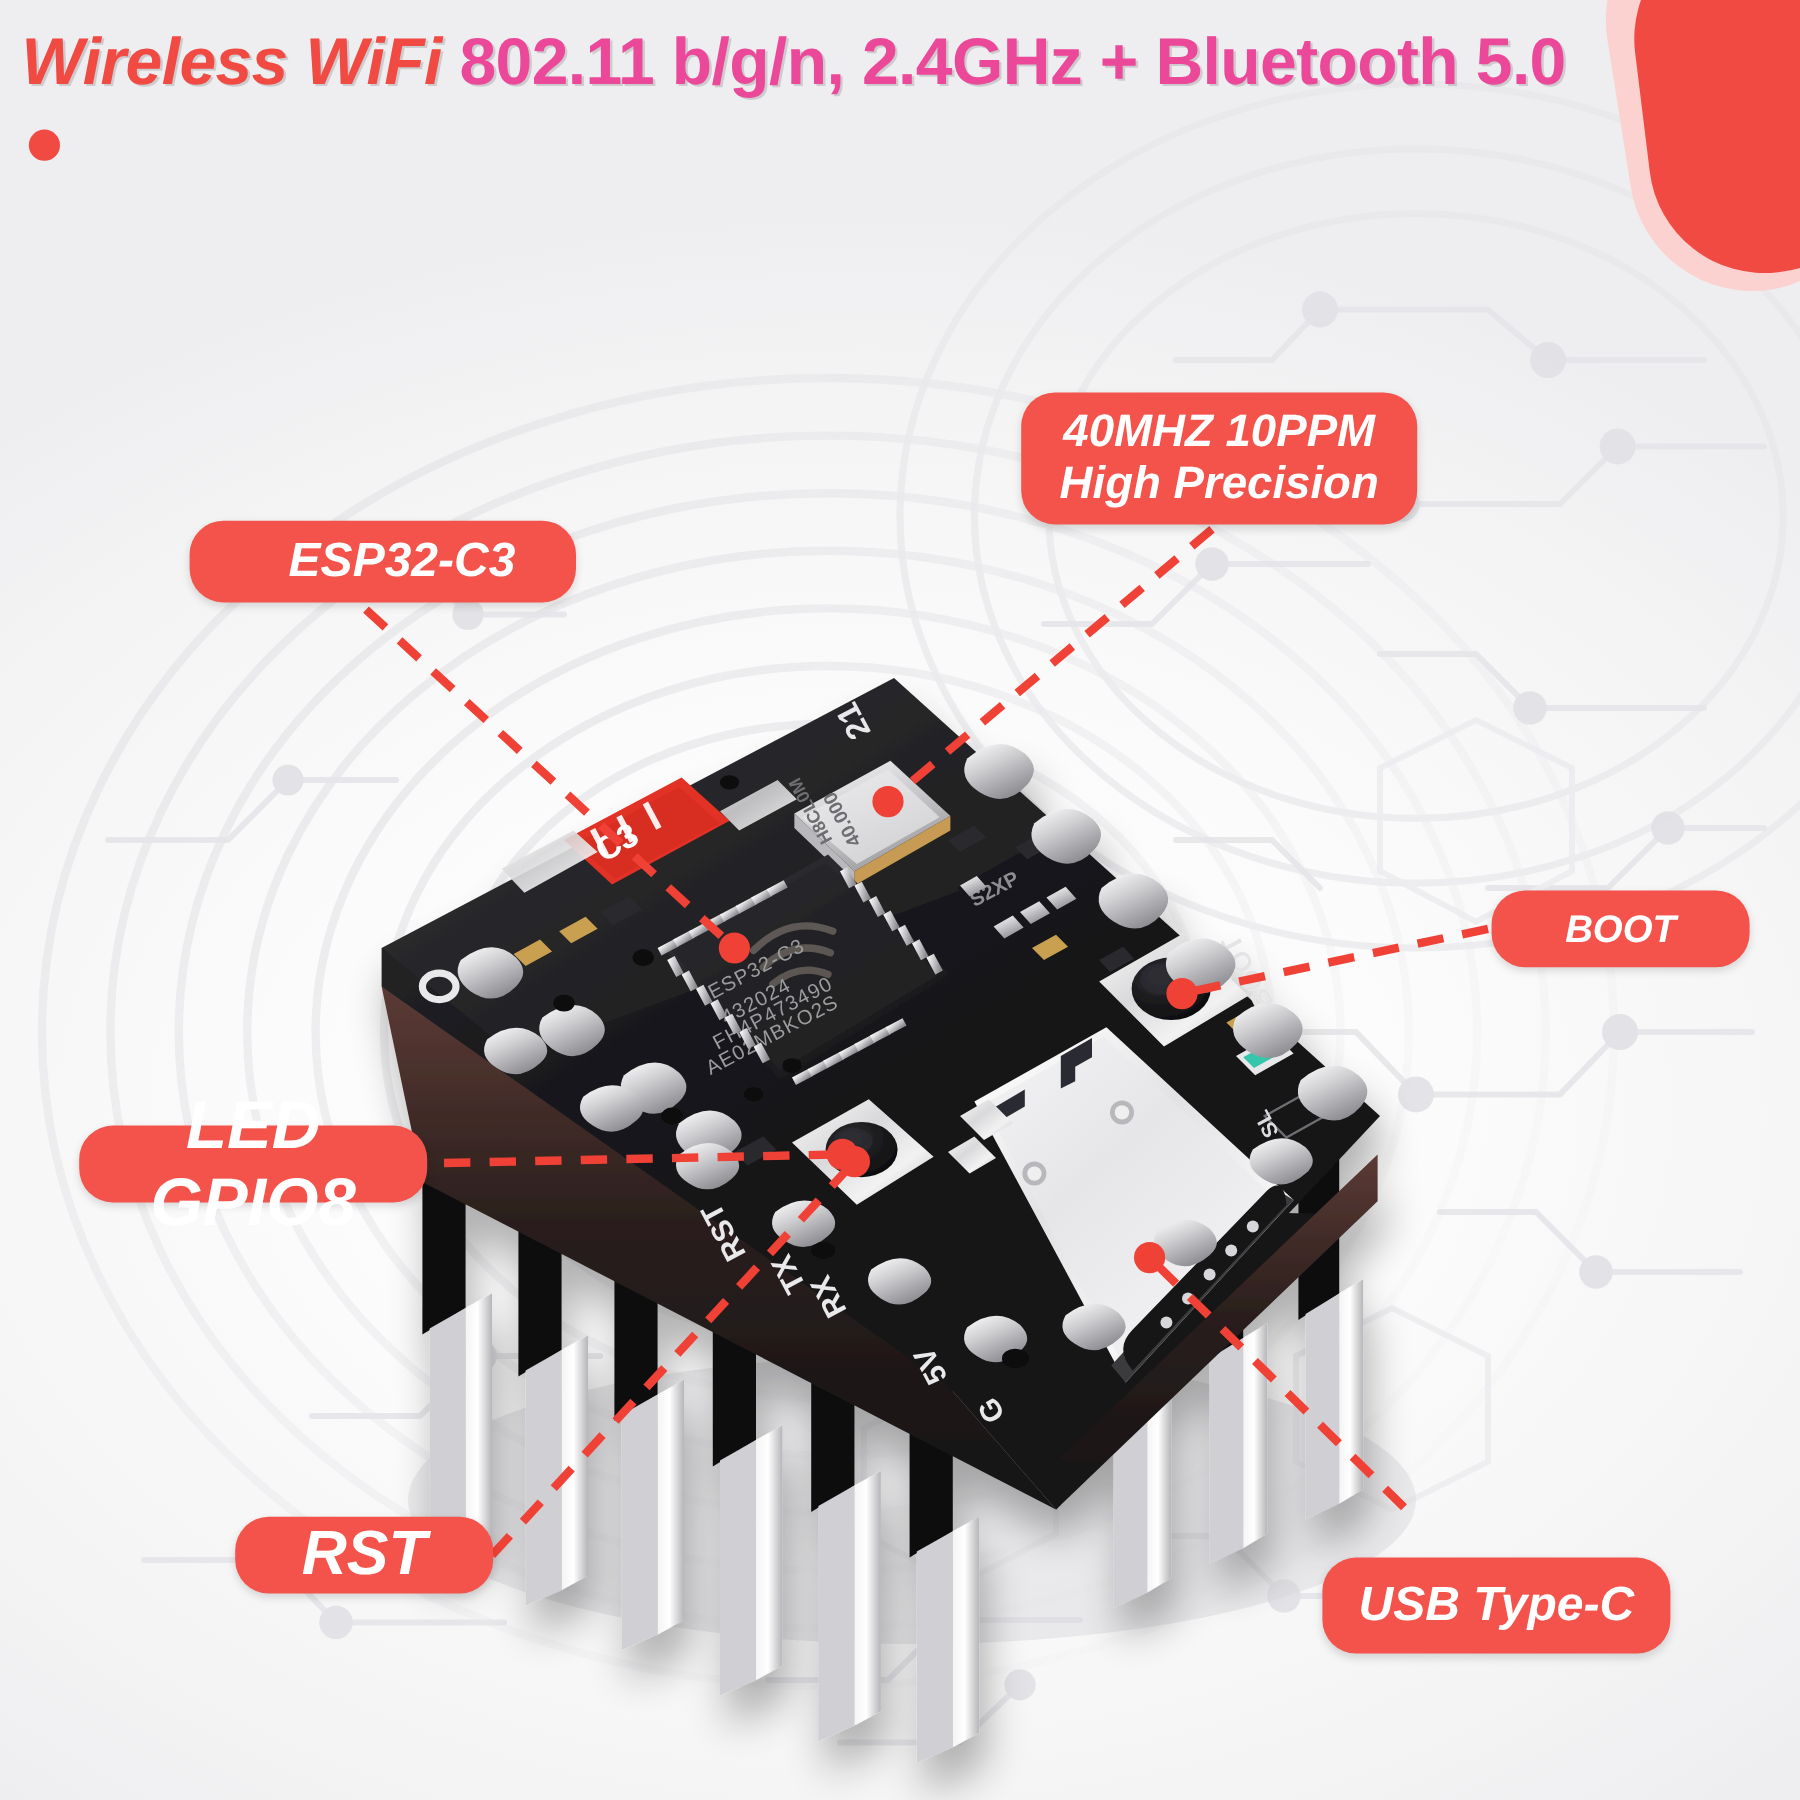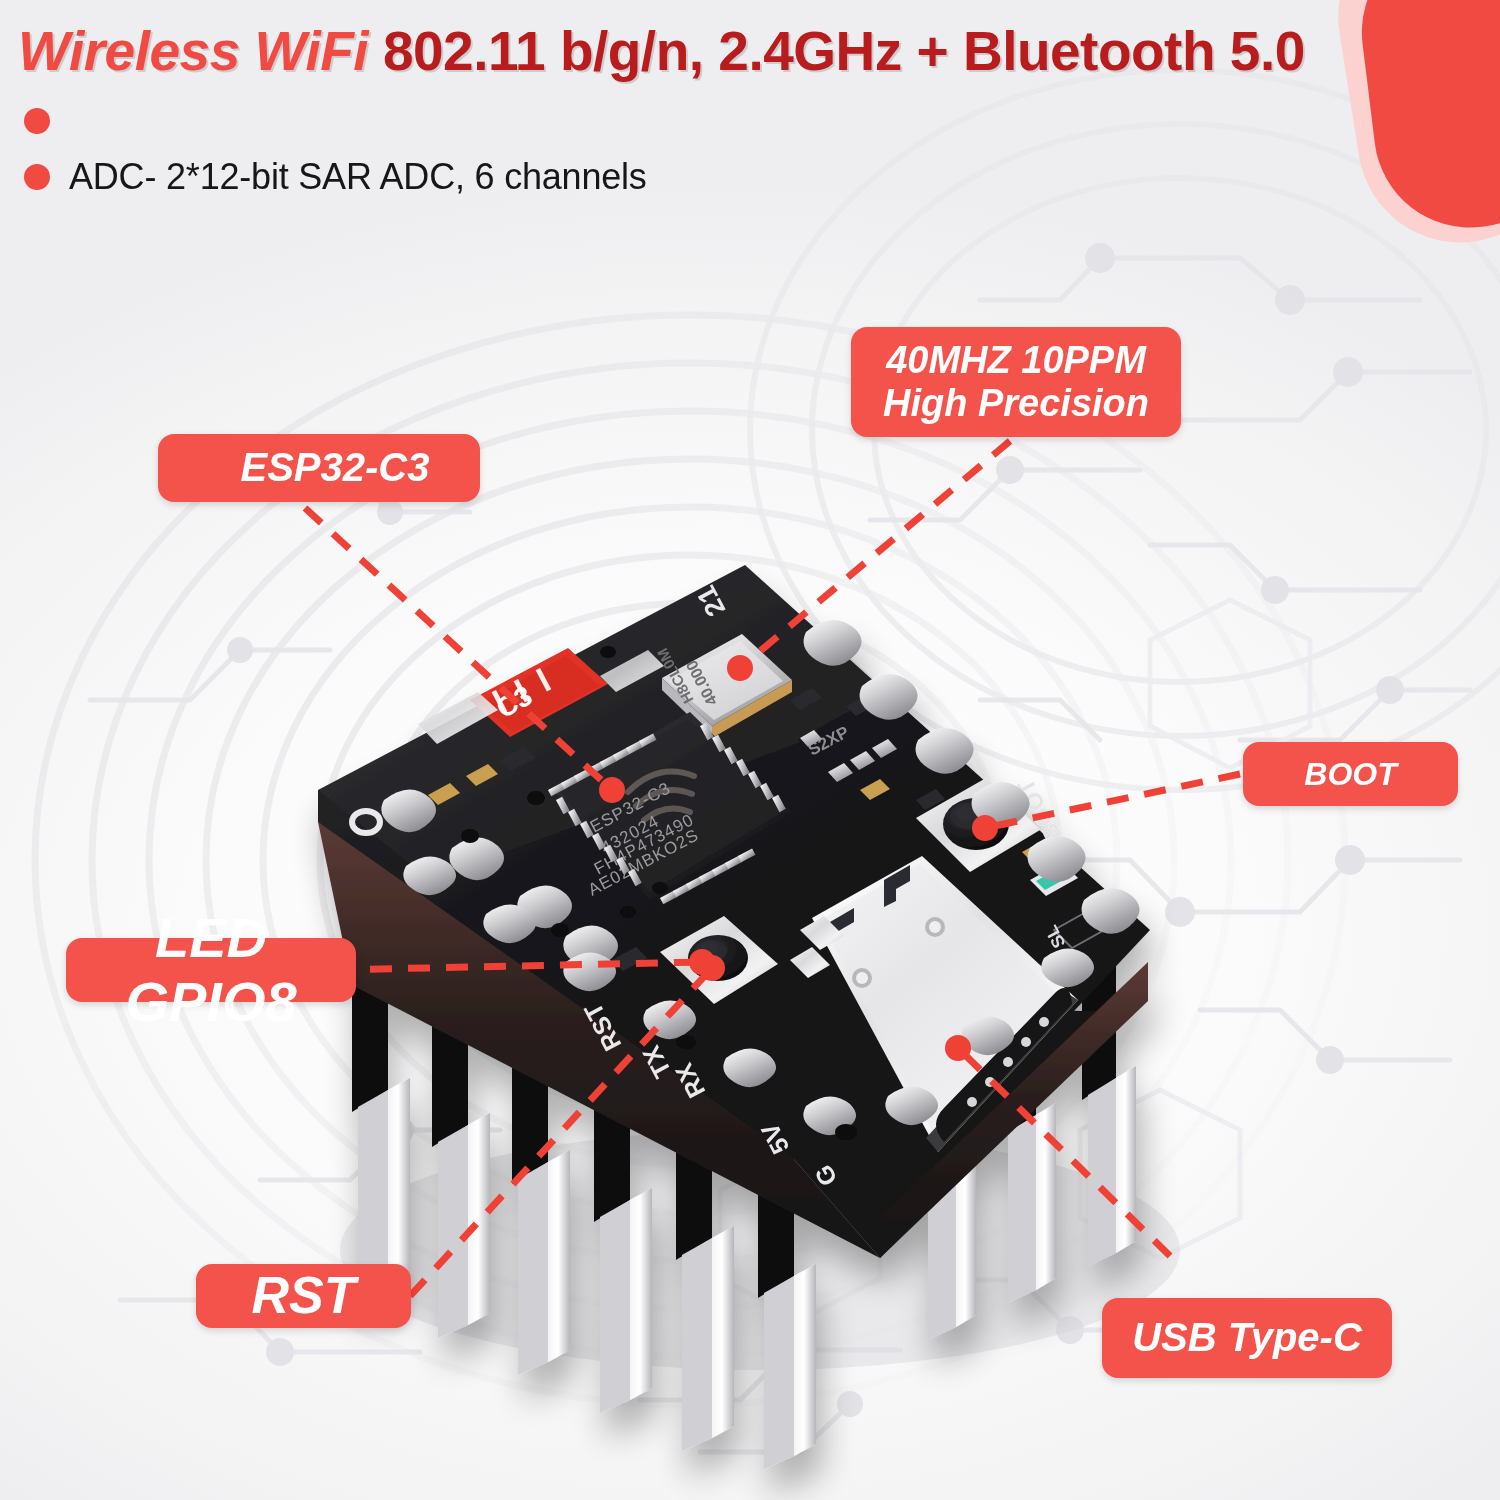--- a/index.html
+++ b/index.html
@@ -35,35 +35,35 @@
   }
 
   
   .header{position:absolute;left:18px;top:22px;width:1430px;}
   .headline{
     font-size:55px;font-weight:bold;font-style:italic;letter-spacing:-.5px;
     white-space:nowrap;line-height:1.06;
     text-shadow:2px 2px 0 rgba(0,0,0,.14);
   }
   .headline .hl-red{color:#f04a43;margin-top:16px;}
-  .headline .hl-black{color:#b91c1c;font-style:normal;}
+  .headline .hl-black{color:#ec4899;font-style:normal;}
 
   .bullets{margin-top:28px;padding-left:6px;}
   .bullet-row{display:flex;align-items:center;margin-bottom:22px;}
   .bullet-dot{
     width:26px;height:26px;border-radius:50%;background:#f04a43;
     flex:0 0 26px;margin-right:19px;
   }
   .bullet-text{font-size:36px;color:#17171a;white-space:nowrap;letter-spacing:-.2px;}
 
   
   .pill{
     position:absolute;background:#f4534b;color:#fff;
     font-style:italic;font-weight:bold;
-    border-radius:16px;
+    border-radius:28px;
     display:flex;align-items:center;justify-content:center;
     text-align:center;
     box-shadow:0 3px 7px rgba(0,0,0,.14);
     line-height:1.14;
     white-space:pre-line;
     z-index:40;
   }
   .pill.p-esp32    {left:158px; top:434px; width:290px;height:68px;font-size:40px;padding-left:32px;}
   .pill.p-xtal     {left:851px; top:327px; width:330px;height:110px;font-size:38px;padding:0 10px;box-sizing:border-box;}
   .pill.p-boot     {left:1243px;top:742px; width:215px;height:64px;font-size:32px;}
@@ -160,24 +160,20 @@
 
   <div class="corner-blob-halo"></div>
   <div class="corner-blob"></div>
 
   <div class="header">
     <div class="headline"><span class="hl-red">Wireless WiFi </span><span class="hl-black">802.11 b/g/n, 2.4GHz + Bluetooth 5.0</span></div>
 
     <div class="bullets">
       <div class="bullet-row">
         <span class="bullet-dot"></span>
-      </div>
-      <div class="bullet-row">
-        <span class="bullet-dot"></span>
-        <span class="bullet-text">ADC- 2*12-bit SAR ADC, 6 channels</span>
       </div>
     </div>
   </div>
 
   <div id="board-wrap">
   <svg viewBox="0 0 1500 1500" width="1500" height="1500">
     <defs>
       <linearGradient id="pcbTop" x1="0.1" y1="0" x2="0.9" y2="1">
         <stop offset="0%" stop-color="#2a2a2d"></stop>
         <stop offset="35%" stop-color="#19191b"></stop>

